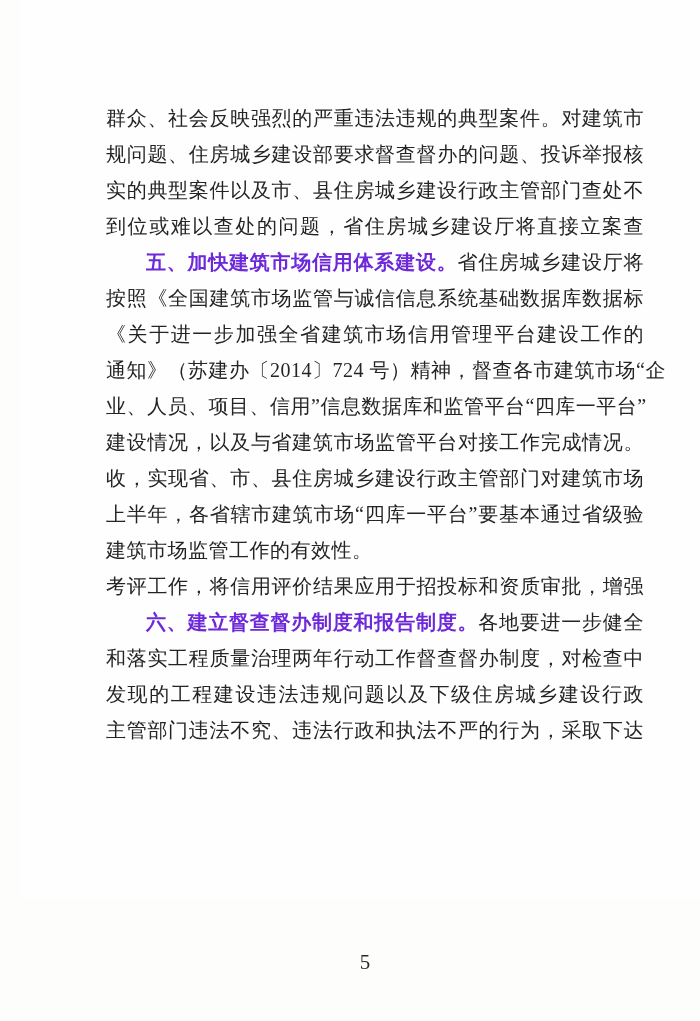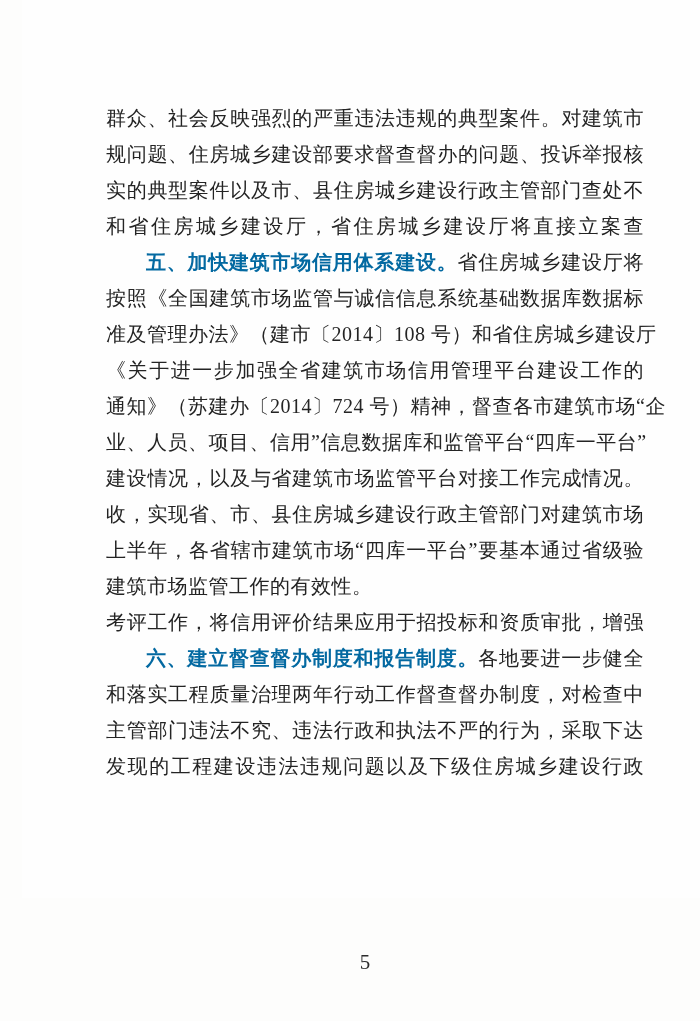--- a/index.html
+++ b/index.html
@@ -33,55 +33,54 @@
   .line.short {
     text-align-last: left;
     white-space: normal;
   }
   .line.indent {
     text-indent: 40px;
   }
   .line .lead {
     font-family: Liberation Sans, sans-serif;
     font-weight: bold;
-    color: #0369a1;
+    color: #6d28d9;
   }
   .page-number {
     position: absolute;
     left: 313px; top: 946px;
     width: 60px;
     text-align: center;
     font-size: 21px;
     line-height: 32px;
     color: #2b2b2b;
   }
 </style>
 </head>
 <body>
 
 <div class="page">
   <div class="text-block">
     <div class="line">群众、社会反映强烈的严重违法违规的典型案件。对建筑市</div>
     <div class="line">规问题、住房城乡建设部要求督查督办的问题、投诉举报核</div>
     <div class="line">实的典型案件以及市、县住房城乡建设行政主管部门查处不</div>
-    <div class="line">和省住房城乡建设厅，省住房城乡建设厅将直接立案查</div>
+    <div class="line">到位或难以查处的问题，省住房城乡建设厅将直接立案查</div>
     <div class="line indent">
       <span class="lead">五、加快建筑市场信用体系建设。</span><span>省住房城乡建设厅将</span>
     </div>
     <div class="line">按照《全国建筑市场监管与诚信信息系统基础数据库数据标</div>
-    <div class="line">准及管理办法》（建市〔2014〕108 号）和省住房城乡建设厅</div>
     <div class="line">《关于进一步加强全省建筑市场信用管理平台建设工作的</div>
     <div class="line">通知》（苏建办〔2014〕724 号）精神，督查各市建筑市场“企</div>
     <div class="line">业、人员、项目、信用”信息数据库和监管平台“四库一平台”</div>
     <div class="line">建设情况，以及与省建筑市场监管平台对接工作完成情况。</div>
     <div class="line">收，实现省、市、县住房城乡建设行政主管部门对建筑市场</div>
     <div class="line">上半年，各省辖市建筑市场“四库一平台”要基本通过省级验</div>
     <div class="line short">建筑市场监管工作的有效性。</div>
     <div class="line">考评工作，将信用评价结果应用于招投标和资质审批，增强</div>
     <div class="line indent">
       <span class="lead">六、建立督查督办制度和报告制度。</span><span>各地要进一步健全</span>
     </div>
     <div class="line">和落实工程质量治理两年行动工作督查督办制度，对检查中</div>
+    <div class="line">发现的工程建设违法违规问题以及下级住房城乡建设行政</div>
     <div class="line">主管部门违法不究、违法行政和执法不严的行为，采取下达</div>
-    <div class="line">发现的工程建设违法违规问题以及下级住房城乡建设行政</div>
   </div>
   <div class="page-number">5</div>
 </div>
 
 </body></html>

